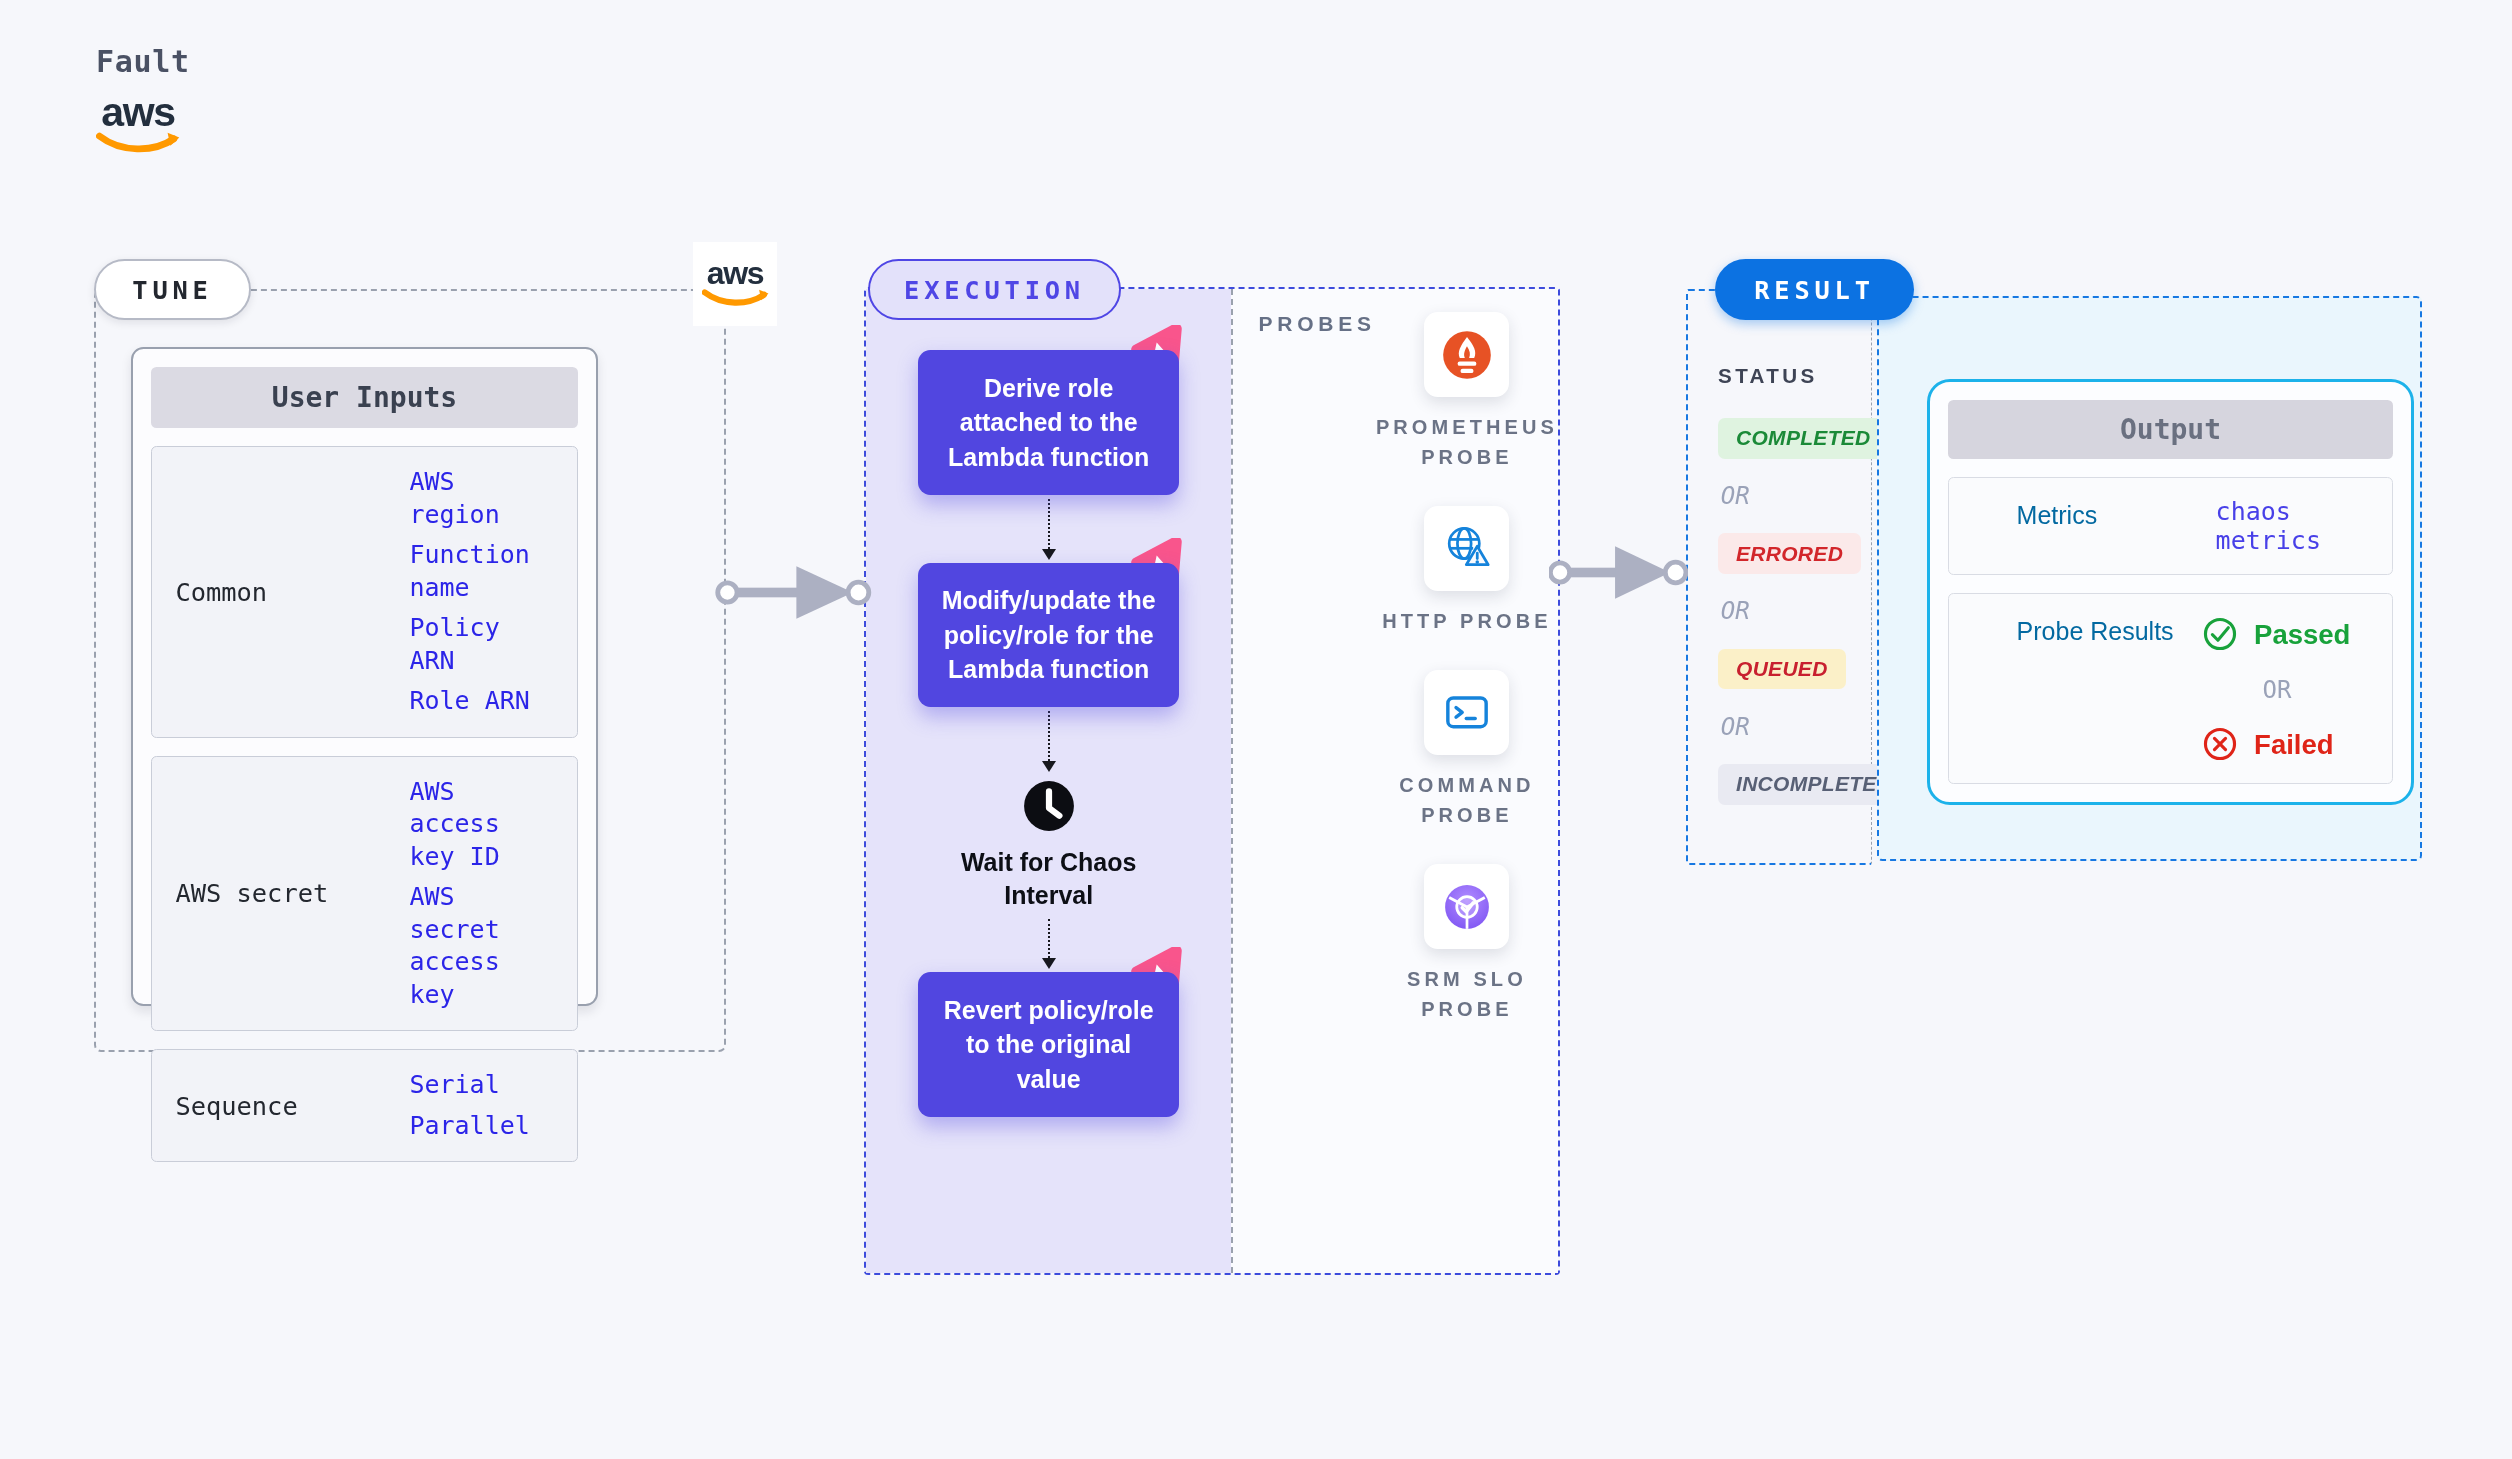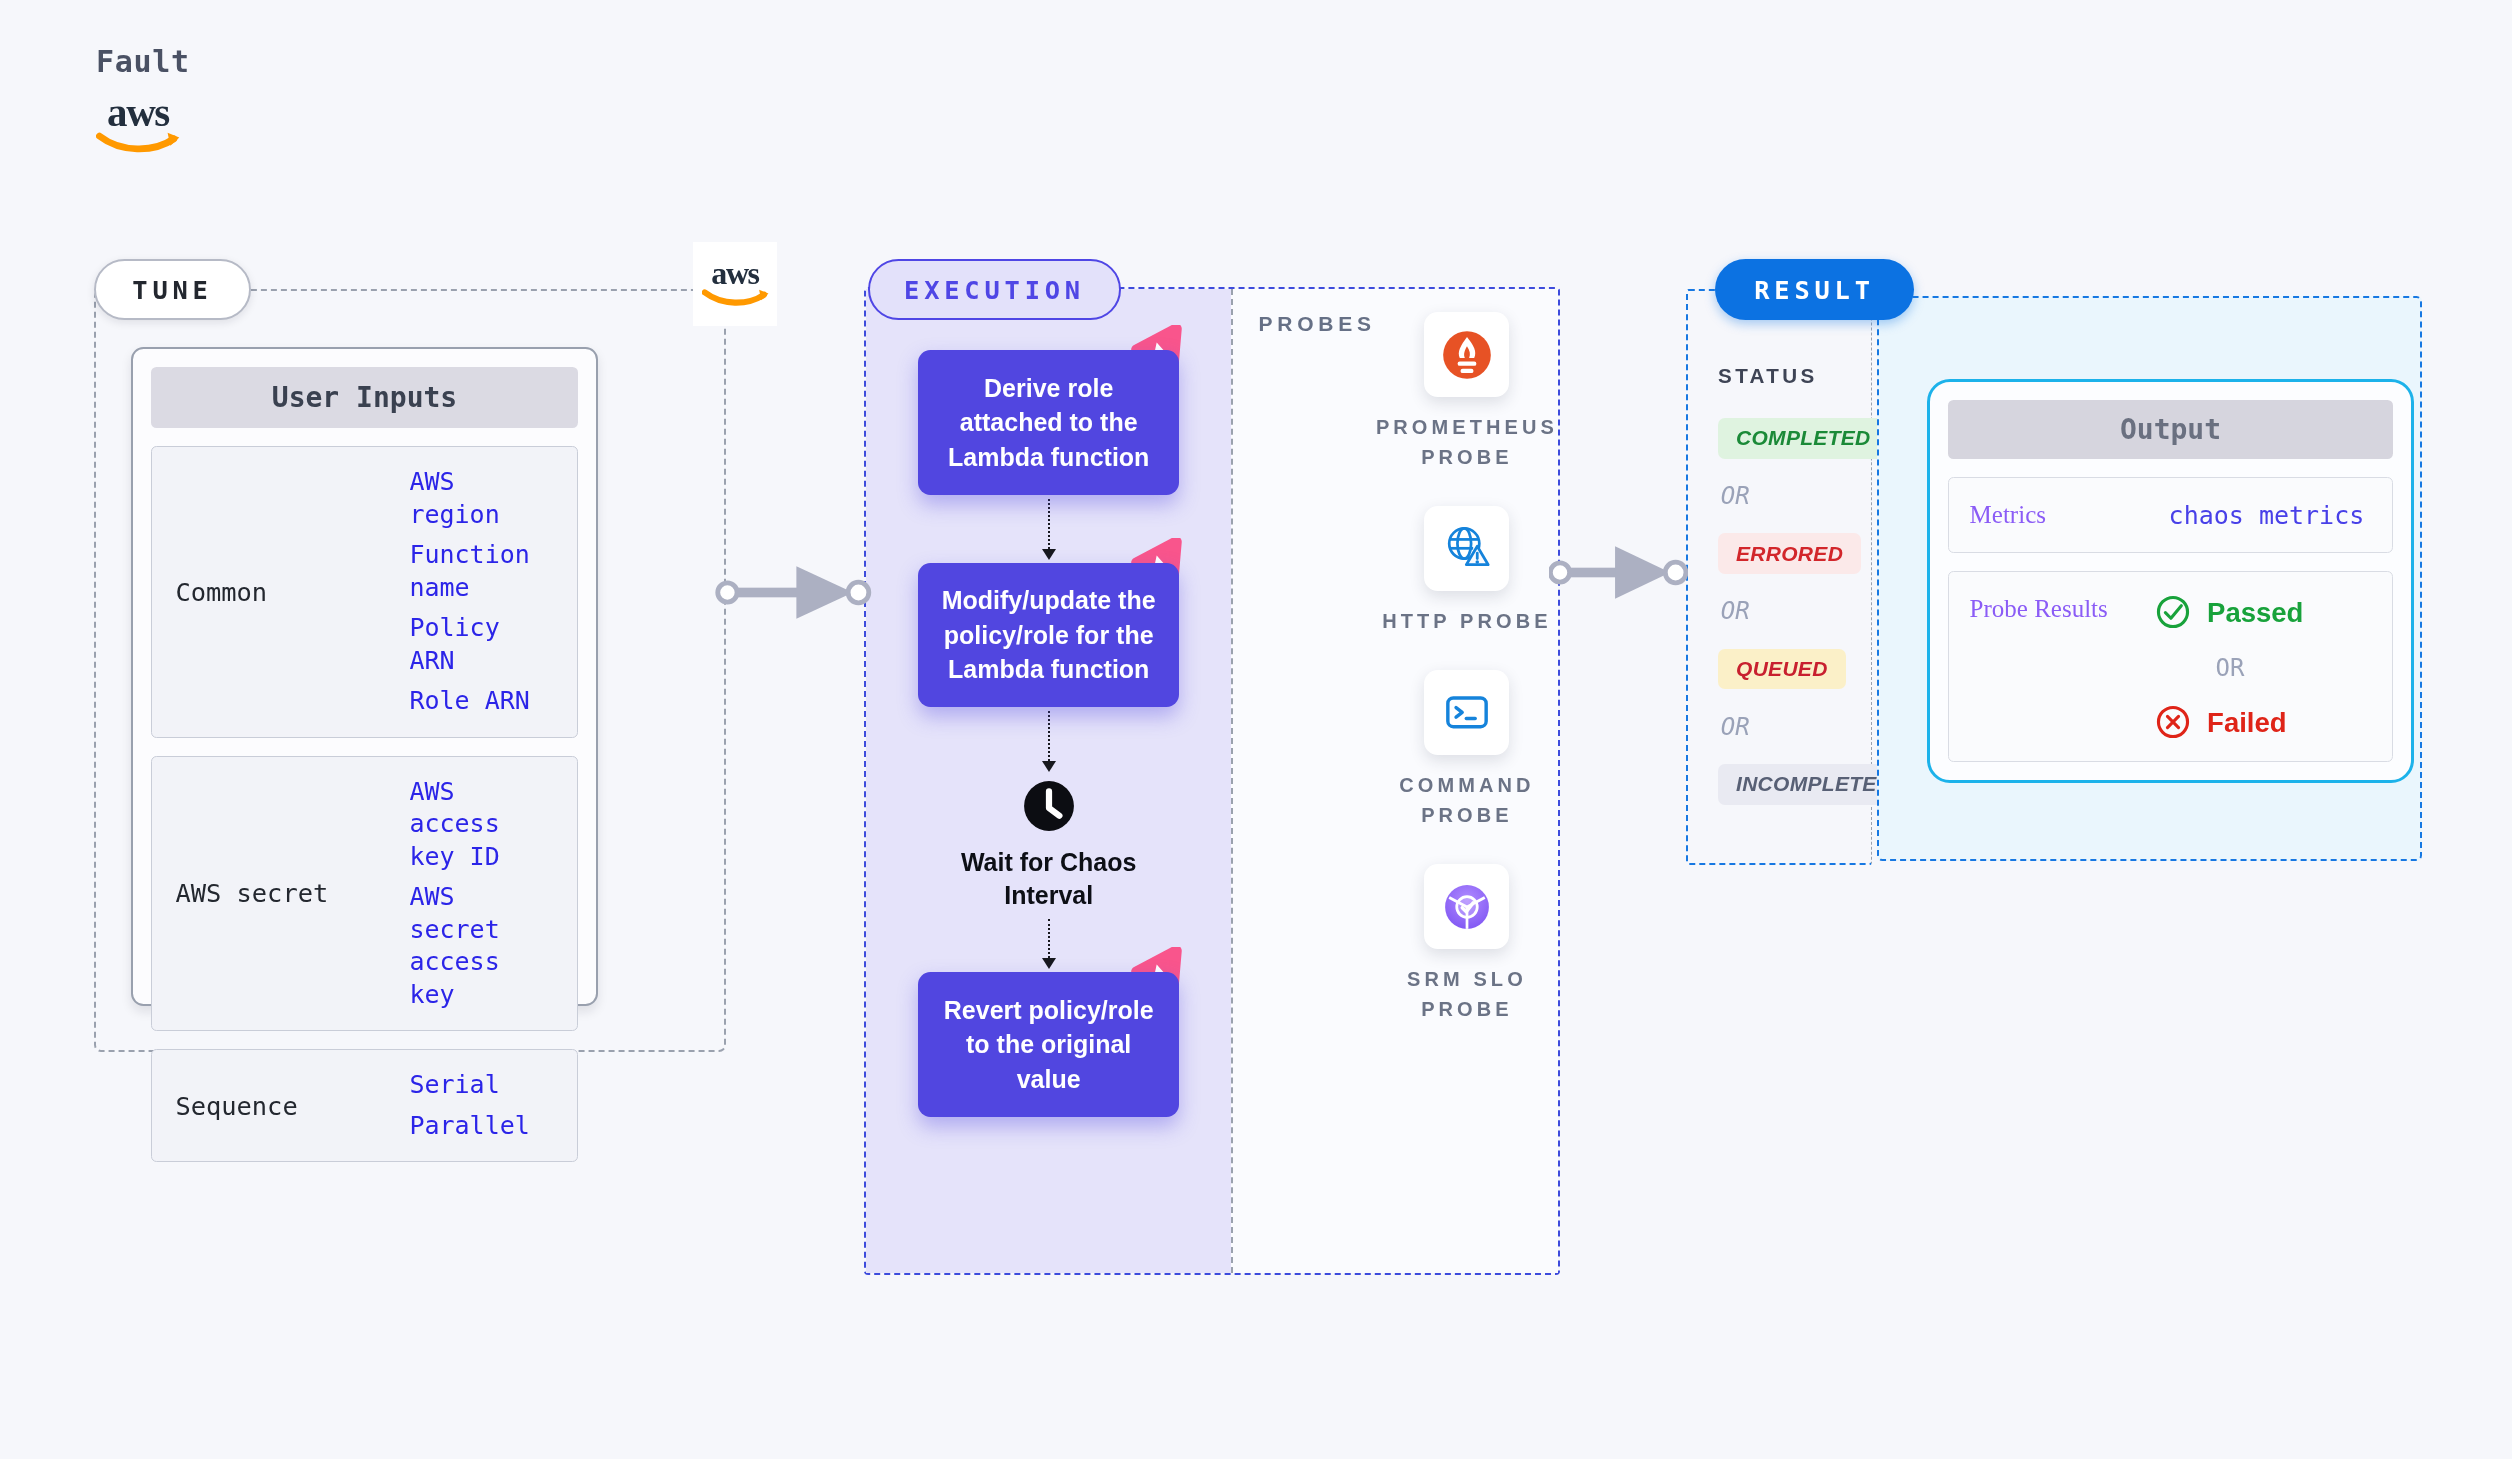--- a/index.html
+++ b/index.html
@@ -4,21 +4,21 @@
 <style>
   html,body{margin:0;padding:0;}
   body{width:2512px;height:1459px;background:#F6F7FB;font-family:"Liberation Sans",sans-serif;}
   .canvas{position:relative;width:2512px;height:1459px;background:#F6F7FB;overflow:hidden;}
 
   
   .hdr{position:absolute;left:96px;top:44px;}
   .fault{font-family:"DejaVu Sans Mono",monospace;font-size:30px;font-weight:600;color:#4A5164;letter-spacing:0.7px;}
   .hdr-row{display:flex;align-items:center;gap:27.5px;margin-top:13.8px;}
   .aws-logo{display:flex;flex-direction:column;align-items:center;}
-  .aws-text{font-size:41px;font-weight:700;color:#232F3E;line-height:.95;letter-spacing:-1.4px;font-family:Liberation Serif, serif;}
+  .aws-text{font-size:41px;font-weight:700;color:#232F3E;line-height:.95;letter-spacing:-1.4px;}
   .aws-text.sm{font-size:32px;}
   .page-title{font-size:40px;font-weight:800;color:#0D1120;letter-spacing:0.3px;}
 
   
   .pill{position:absolute;height:61px;border-radius:33px;display:flex;align-items:center;justify-content:center;
         font-family:"DejaVu Sans Mono",monospace;font-weight:700;font-size:25.4px;letter-spacing:4.8px;z-index:5;box-sizing:border-box;}
   .pill-tune{left:94px;top:259px;width:157px;background:#FFFFFF;border:2.1px solid #B6BAC6;color:#23272F;box-shadow:0 2.8px 8.3px rgba(20,24,40,.10);}
   .pill-exec{left:868px;top:259px;width:253px;background:#E3E1FA;border:2.1px solid #4F46E5;color:#4F46E5;}
   .pill-result{left:1715px;top:259px;width:199px;background:#0C72E2;color:#FFFFFF;box-shadow:0 4.1px 11px rgba(12,114,226,.35);}
 
@@ -74,21 +74,21 @@
   .badge.incompleted{color:#586075;background:#E9EAF2;}
   .or{font-family:"DejaVu Sans Mono",monospace;font-size:24px;color:#9AA2B8;padding-left:2.8px;}
 
   .cyan-box{position:absolute;left:1877px;top:296px;width:545px;height:565px;background:#EAF6FD;border:2.1px dashed #1778E2;border-radius:5.5px;
             box-sizing:border-box;z-index:1;}
   .output-card{margin:81px 0 0 48px;width:487px;background:#FCFDFF;border:3.4px solid #1CB2EA;border-radius:23px;padding:18px;
                box-sizing:border-box;display:flex;flex-direction:column;gap:18px;}
   .output-header{background:#D6D5DE;border-radius:5.5px;min-height:59px;display:flex;align-items:center;justify-content:center;
                  font-family:"DejaVu Sans Mono",monospace;font-size:28px;font-weight:700;color:#6A7080;}
   .out-row{background:#FAFBFD;border:1.4px solid #D9DCE4;border-radius:5.5px;padding:19px 20.6px;display:flex;box-sizing:border-box;}
-  .out-label{font-family:Liberation Serif, serif;font-size:25px;color:#8b5cf6;width:160px;flex-shrink:0;line-height:1.45;}
+  .out-label{font-family:Liberation Sans, sans-serif;font-size:25px;color:#0369a1;width:160px;flex-shrink:0;line-height:1.45;margin-left:47px;}
   .metrics-value{font-family:"DejaVu Sans Mono",monospace;font-size:25px;color:#4840E8;margin-left:39px;align-self:center;}
   .results-col{display:flex;flex-direction:column;gap:22px;margin-left:25px;padding-top:2.8px;}
   .res-line{display:flex;align-items:center;gap:16.5px;}
   .passed-text{font-weight:700;font-size:27.5px;color:#18A23B;}
   .failed-text{font-weight:700;font-size:27.5px;color:#DF2418;}
   .or-indent{margin-left:61px;padding-left:0;}
 </style>
 </head>
 <body>
 

